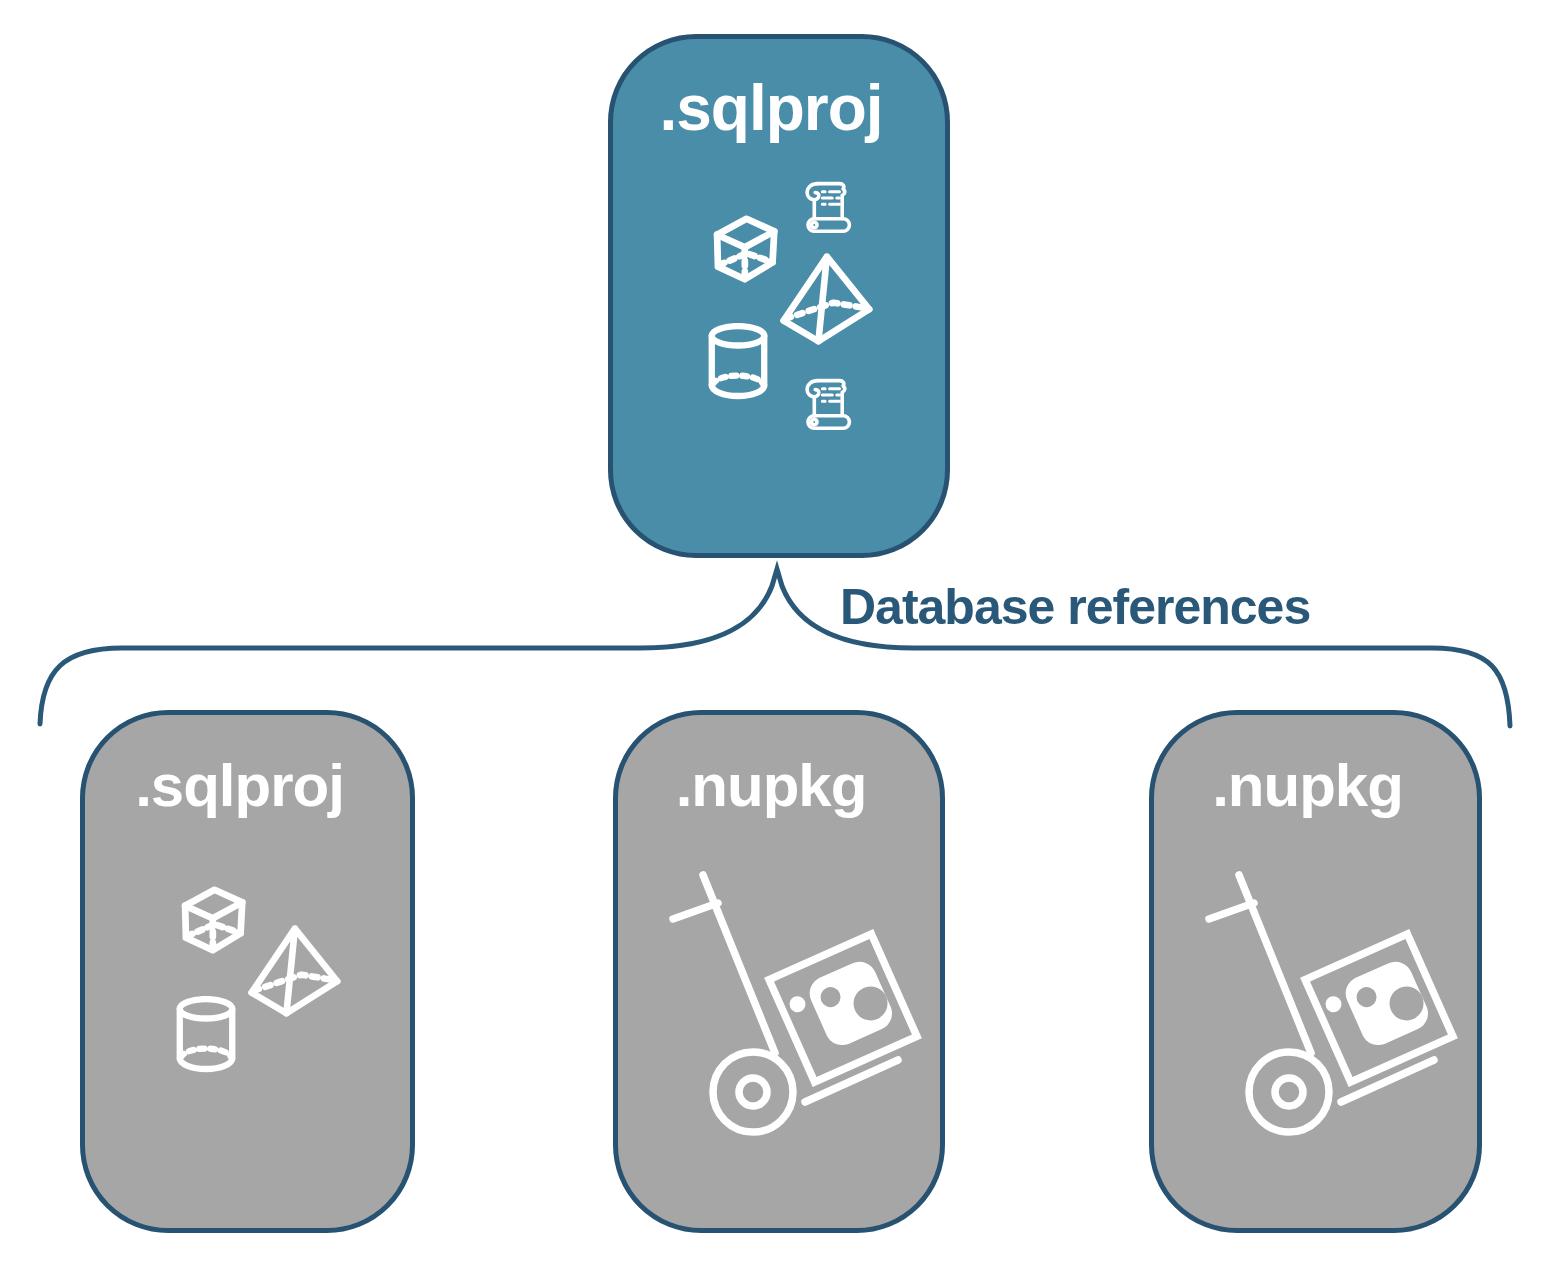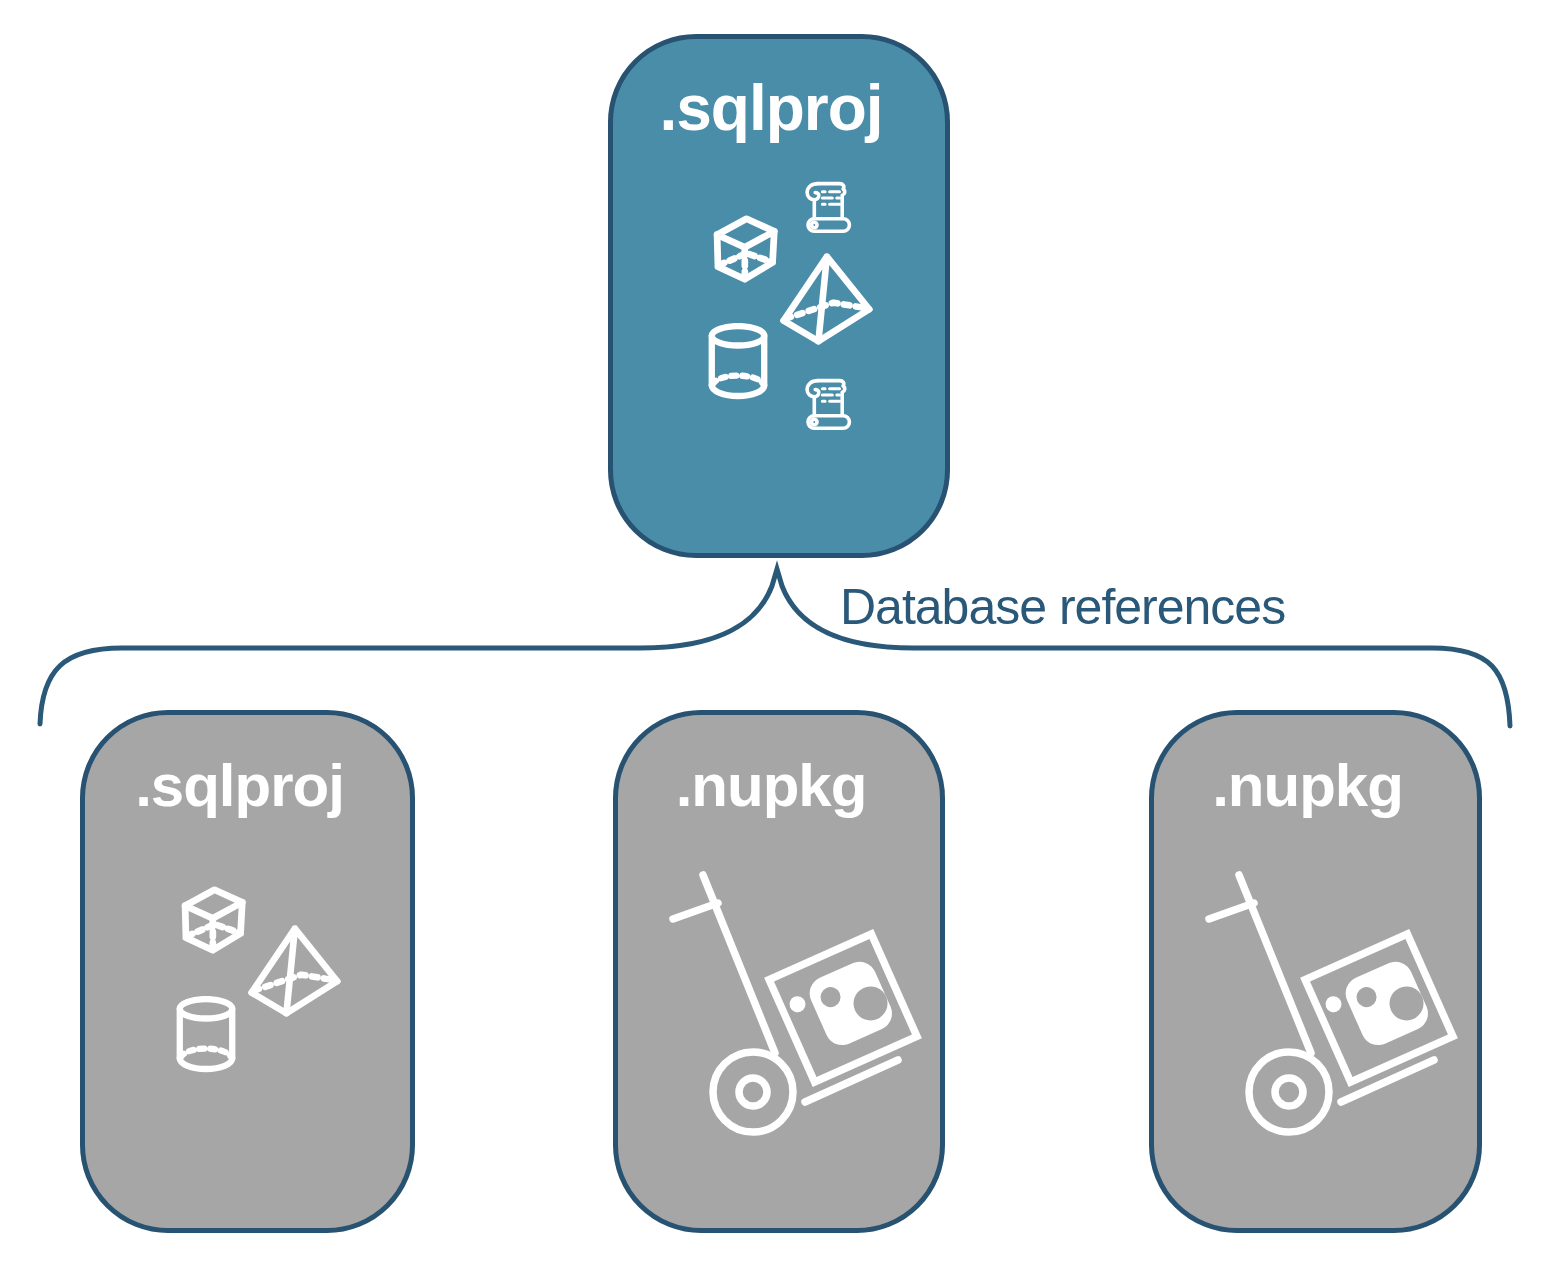--- a/index.html
+++ b/index.html
@@ -28,21 +28,21 @@
     white-space:nowrap;
   }
   .root-title{ top:32px; font-size:64px; }
   .child-title{ top:36px; font-size:60px; }
   .icon{ position:absolute; }
   #brace-layer{ position:absolute; left:0; top:0; }
   .brace-label{
     position:absolute;
     left:840px; top:578px;
     font-size:50px;
-    font-weight:400;
+    font-weight:700;
     letter-spacing:-1px;
     color:#2A5878;
     white-space:nowrap;
     text-align:center;
   }
 </style>
 </head>
 <body>
 
 <div class="canvas">

